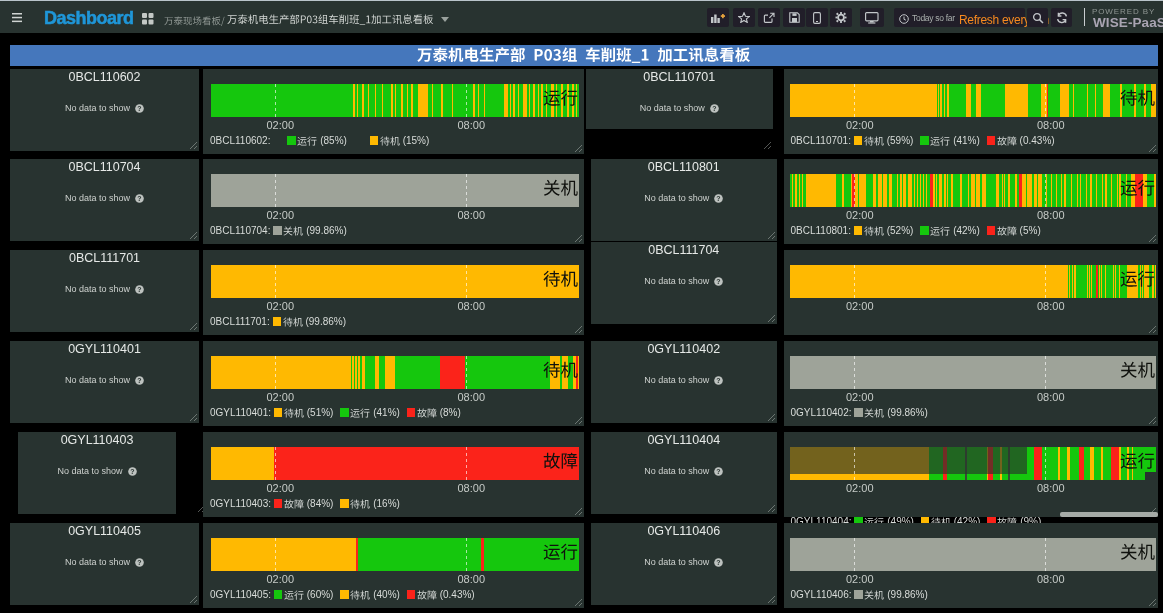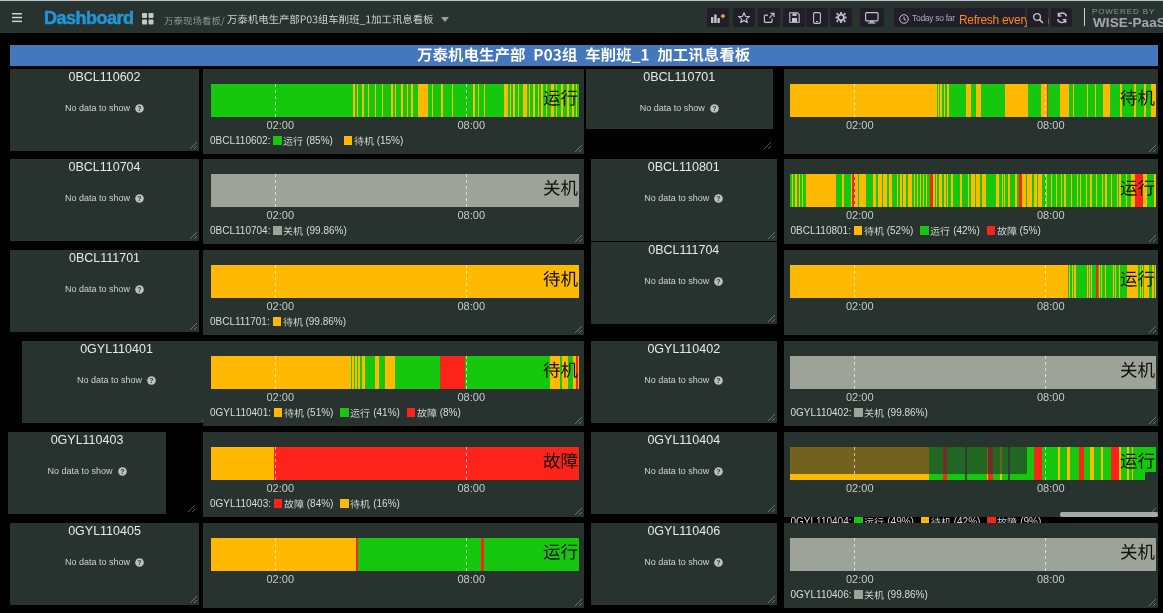--- a/index.html
+++ b/index.html
@@ -238,23 +238,23 @@
         <rect x="345" y="0" width="1" height="33" fill="#ffb901"></rect>
         <rect x="350" y="0" width="1.5" height="33" fill="#ffb901"></rect>
         <rect x="356" y="0" width="1.5" height="33" fill="#ffb901"></rect>
         <rect x="361" y="0" width="1.5" height="33" fill="#ffb901"></rect>
         <rect x="365" y="0" width="1" height="33" fill="#ffb901"></rect>
         <line x1="64" y1="0" x2="64" y2="33" stroke="rgba(255,255,255,0.62)" stroke-width="1" stroke-dasharray="3,3"></line>
         <line x1="255" y1="0" x2="255" y2="33" stroke="rgba(255,255,255,0.62)" stroke-width="1" stroke-dasharray="3,3"></line>
       </svg><div class="abs" style="left:332.0px;top:4.5px"><svg width="35.0" height="17.5" viewBox="0 0 2000 1000" fill="#10120e" style="vertical-align:0px">
           <use href="#w-run"></use>
         </svg></div><div class="axis" style="left:56px;top:34.5px">02:00</div><div class="axis" style="left:247px;top:34.5px">08:00</div></div>
-    <div class="legend" style="left:7px;top:66px"><span style="color:#d8dcd9">0BCL110602:</span><span style="margin-left:3px"><span class="lsq" style="background:#15c70d"></span><svg width="20" height="10" viewBox="0 0 2000 1000" fill="#d8dcd9" style="vertical-align:-1.5px">
-          <use href="#w-run"></use>
-        </svg> (85%)</span><span style="margin-left:11px"><span class="lsq" style="background:#ffb901"></span><svg width="20" height="10" viewBox="0 0 2000 1000" fill="#d8dcd9" style="vertical-align:-1.5px">
+    <div class="legend" style="left:7px;top:66px"><span style="color:#d8dcd9">0BCL110602:</span><span style="margin-left:17px"><span class="lsq" style="background:#15c70d"></span><svg width="20" height="10" viewBox="0 0 2000 1000" fill="#d8dcd9" style="vertical-align:-1.5px">
+          <use href="#w-run"></use>
+        </svg> (85%)</span><span style="margin-left:23px"><span class="lsq" style="background:#ffb901"></span><svg width="20" height="10" viewBox="0 0 2000 1000" fill="#d8dcd9" style="vertical-align:-1.5px">
           <use href="#w-idle"></use>
         </svg> (15%)</span></div>
     <svg style="position:absolute;left:371px;top:75px" width="8" height="8">
       <path d="M1 8 L8 1 M5 8 L8 5" stroke="rgba(220,228,224,0.38)" stroke-width="1" fill="none"></path>
     </svg>
   </div>
 <div class="panel" style="left:586px;top:69px;width:186.5px;height:60px">
     <div class="ptitle">0BCL110701</div>
     <div class="nodata" style="top:34px">No data to show&nbsp;&nbsp;<svg width="9" height="9" style="vertical-align:-1.5px">
         <circle cx="4.5" cy="4.5" r="4.3" fill="#bdc2bf"></circle>
@@ -286,20 +286,27 @@
         <rect x="345.5" y="0" width="8" height="33" fill="#15c70d"></rect>
         <rect x="355.5" y="0" width="5" height="33" fill="#15c70d"></rect>
         <rect x="283" y="0" width="1" height="33" fill="#ffb901"></rect>
         <rect x="297" y="0" width="1" height="33" fill="#ffb901"></rect>
         <rect x="305" y="0" width="1" height="33" fill="#ffb901"></rect>
         <line x1="64" y1="0" x2="64" y2="33" stroke="rgba(255,255,255,0.62)" stroke-width="1" stroke-dasharray="3,3"></line>
         <line x1="255" y1="0" x2="255" y2="33" stroke="rgba(255,255,255,0.62)" stroke-width="1" stroke-dasharray="3,3"></line>
       </svg><div class="abs" style="left:329.5px;top:4.5px"><svg width="35.0" height="17.5" viewBox="0 0 2000 1000" fill="#10120e" style="vertical-align:0px">
           <use href="#w-idle"></use>
         </svg></div><div class="axis" style="left:56px;top:34.5px">02:00</div><div class="axis" style="left:247px;top:34.5px">08:00</div></div>
+    <div class="legend" style="left:7px;top:66px"><span style="color:#d8dcd9">0BCL110701:</span><span style="margin-left:3px"><span class="lsq" style="background:#ffb901"></span><svg width="20" height="10" viewBox="0 0 2000 1000" fill="#d8dcd9" style="vertical-align:-1.5px">
+          <use href="#w-idle"></use>
+        </svg> (59%)</span><span style="margin-left:7px"><span class="lsq" style="background:#15c70d"></span><svg width="20" height="10" viewBox="0 0 2000 1000" fill="#d8dcd9" style="vertical-align:-1.5px">
+          <use href="#w-run"></use>
+        </svg> (41%)</span><span style="margin-left:7px"><span class="lsq" style="background:#fb231a"></span><svg width="20" height="10" viewBox="0 0 2000 1000" fill="#d8dcd9" style="vertical-align:-1.5px">
+          <use href="#w-fault"></use>
+        </svg> (0.43%)</span></div>
     <svg style="position:absolute;left:364.5px;top:75px" width="8" height="8">
       <path d="M1 8 L8 1 M5 8 L8 5" stroke="rgba(220,228,224,0.38)" stroke-width="1" fill="none"></path>
     </svg>
   </div>
 <div class="panel" style="left:10px;top:159px;width:189px;height:82px">
     <div class="ptitle">0BCL110704</div>
     <div class="nodata" style="top:34px">No data to show&nbsp;&nbsp;<svg width="9" height="9" style="vertical-align:-1.5px">
         <circle cx="4.5" cy="4.5" r="4.3" fill="#bdc2bf"></circle>
         <text x="4.5" y="7" font-size="7" font-weight="bold" text-anchor="middle" fill="#283330" font-family="Liberation Sans">?</text>
       </svg></div>
@@ -481,21 +488,21 @@
         <rect x="364" y="0" width="1" height="33" fill="#15c70d"></rect>
         <line x1="64" y1="0" x2="64" y2="33" stroke="rgba(255,255,255,0.62)" stroke-width="1" stroke-dasharray="3,3"></line>
         <line x1="255" y1="0" x2="255" y2="33" stroke="rgba(255,255,255,0.62)" stroke-width="1" stroke-dasharray="3,3"></line>
       </svg><div class="abs" style="left:329.5px;top:4.5px"><svg width="35.0" height="17.5" viewBox="0 0 2000 1000" fill="#10120e" style="vertical-align:0px">
           <use href="#w-run"></use>
         </svg></div><div class="axis" style="left:56px;top:34.5px">02:00</div><div class="axis" style="left:247px;top:34.5px">08:00</div></div>
     <svg style="position:absolute;left:364.5px;top:75px" width="8" height="8">
       <path d="M1 8 L8 1 M5 8 L8 5" stroke="rgba(220,228,224,0.38)" stroke-width="1" fill="none"></path>
     </svg>
   </div>
-<div class="panel" style="left:22px;top:341px;width:189px;height:82px">
+<div class="panel" style="left:10px;top:341px;width:189px;height:82px">
     <div class="ptitle">0GYL110401</div>
     <div class="nodata" style="top:34px">No data to show&nbsp;&nbsp;<svg width="9" height="9" style="vertical-align:-1.5px">
         <circle cx="4.5" cy="4.5" r="4.3" fill="#bdc2bf"></circle>
         <text x="4.5" y="7" font-size="7" font-weight="bold" text-anchor="middle" fill="#283330" font-family="Liberation Sans">?</text>
       </svg></div>
     <svg style="position:absolute;left:179px;top:72px" width="8" height="8">
       <path d="M1 8 L8 1 M5 8 L8 5" stroke="rgba(220,228,224,0.38)" stroke-width="1" fill="none"></path>
     </svg>
   </div>
 <div class="panel" style="left:203px;top:341px;width:381px;height:85px">
@@ -547,21 +554,21 @@
       </svg><div class="abs" style="left:329.5px;top:4.5px"><svg width="35.0" height="17.5" viewBox="0 0 2000 1000" fill="#10120e" style="vertical-align:0px">
           <use href="#w-off"></use>
         </svg></div><div class="axis" style="left:56px;top:34.5px">02:00</div><div class="axis" style="left:247px;top:34.5px">08:00</div></div>
     <div class="legend" style="left:7px;top:66px"><span style="color:#d8dcd9">0GYL110402:</span><span style="margin-left:3px"><span class="lsq" style="background:#9ea399"></span><svg width="20" height="10" viewBox="0 0 2000 1000" fill="#d8dcd9" style="vertical-align:-1.5px">
           <use href="#w-off"></use>
         </svg> (99.86%)</span></div>
     <svg style="position:absolute;left:364.5px;top:75px" width="8" height="8">
       <path d="M1 8 L8 1 M5 8 L8 5" stroke="rgba(220,228,224,0.38)" stroke-width="1" fill="none"></path>
     </svg>
   </div>
-<div class="panel" style="left:8px;top:432px;width:158px;height:82px">
+<div class="panel" style="left:18px;top:432px;width:158px;height:82px">
     <div class="ptitle">0GYL110403</div>
     <div class="nodata" style="top:34px">No data to show&nbsp;&nbsp;<svg width="9" height="9" style="vertical-align:-1.5px">
         <circle cx="4.5" cy="4.5" r="4.3" fill="#bdc2bf"></circle>
         <text x="4.5" y="7" font-size="7" font-weight="bold" text-anchor="middle" fill="#283330" font-family="Liberation Sans">?</text>
       </svg></div>
     <svg style="position:absolute;left:179px;top:72px" width="8" height="8">
       <path d="M1 8 L8 1 M5 8 L8 5" stroke="rgba(220,228,224,0.38)" stroke-width="1" fill="none"></path>
     </svg>
   </div>
 <div class="panel" style="left:203px;top:432px;width:381px;height:85px">
@@ -648,20 +655,27 @@
         <rect x="0" y="0" width="368" height="33" fill="#ffb901"></rect>
         <rect x="145" y="0" width="1.5" height="33" fill="#fb231a"></rect>
         <rect x="146.5" y="0" width="123.5" height="33" fill="#15c70d"></rect>
         <rect x="270" y="0" width="2.5" height="33" fill="#fb231a"></rect>
         <rect x="272.5" y="0" width="95.5" height="33" fill="#15c70d"></rect>
         <line x1="64" y1="0" x2="64" y2="33" stroke="rgba(255,255,255,0.62)" stroke-width="1" stroke-dasharray="3,3"></line>
         <line x1="255" y1="0" x2="255" y2="33" stroke="rgba(255,255,255,0.62)" stroke-width="1" stroke-dasharray="3,3"></line>
       </svg><div class="abs" style="left:332.0px;top:4.5px"><svg width="35.0" height="17.5" viewBox="0 0 2000 1000" fill="#10120e" style="vertical-align:0px">
           <use href="#w-run"></use>
         </svg></div><div class="axis" style="left:56px;top:34.5px">02:00</div><div class="axis" style="left:247px;top:34.5px">08:00</div></div>
+    <div class="legend" style="left:7px;top:66px"><span style="color:#d8dcd9">0GYL110405:</span><span style="margin-left:3px"><span class="lsq" style="background:#15c70d"></span><svg width="20" height="10" viewBox="0 0 2000 1000" fill="#d8dcd9" style="vertical-align:-1.5px">
+          <use href="#w-run"></use>
+        </svg> (60%)</span><span style="margin-left:7px"><span class="lsq" style="background:#ffb901"></span><svg width="20" height="10" viewBox="0 0 2000 1000" fill="#d8dcd9" style="vertical-align:-1.5px">
+          <use href="#w-idle"></use>
+        </svg> (40%)</span><span style="margin-left:7px"><span class="lsq" style="background:#fb231a"></span><svg width="20" height="10" viewBox="0 0 2000 1000" fill="#d8dcd9" style="vertical-align:-1.5px">
+          <use href="#w-fault"></use>
+        </svg> (0.43%)</span></div>
     <svg style="position:absolute;left:371px;top:75px" width="8" height="8">
       <path d="M1 8 L8 1 M5 8 L8 5" stroke="rgba(220,228,224,0.38)" stroke-width="1" fill="none"></path>
     </svg>
   </div>
 <div class="panel" style="left:590.5px;top:523px;width:186.5px;height:82px">
     <div class="ptitle">0GYL110406</div>
     <div class="nodata" style="top:34px">No data to show&nbsp;&nbsp;<svg width="9" height="9" style="vertical-align:-1.5px">
         <circle cx="4.5" cy="4.5" r="4.3" fill="#bdc2bf"></circle>
         <text x="4.5" y="7" font-size="7" font-weight="bold" text-anchor="middle" fill="#283330" font-family="Liberation Sans">?</text>
       </svg></div>

